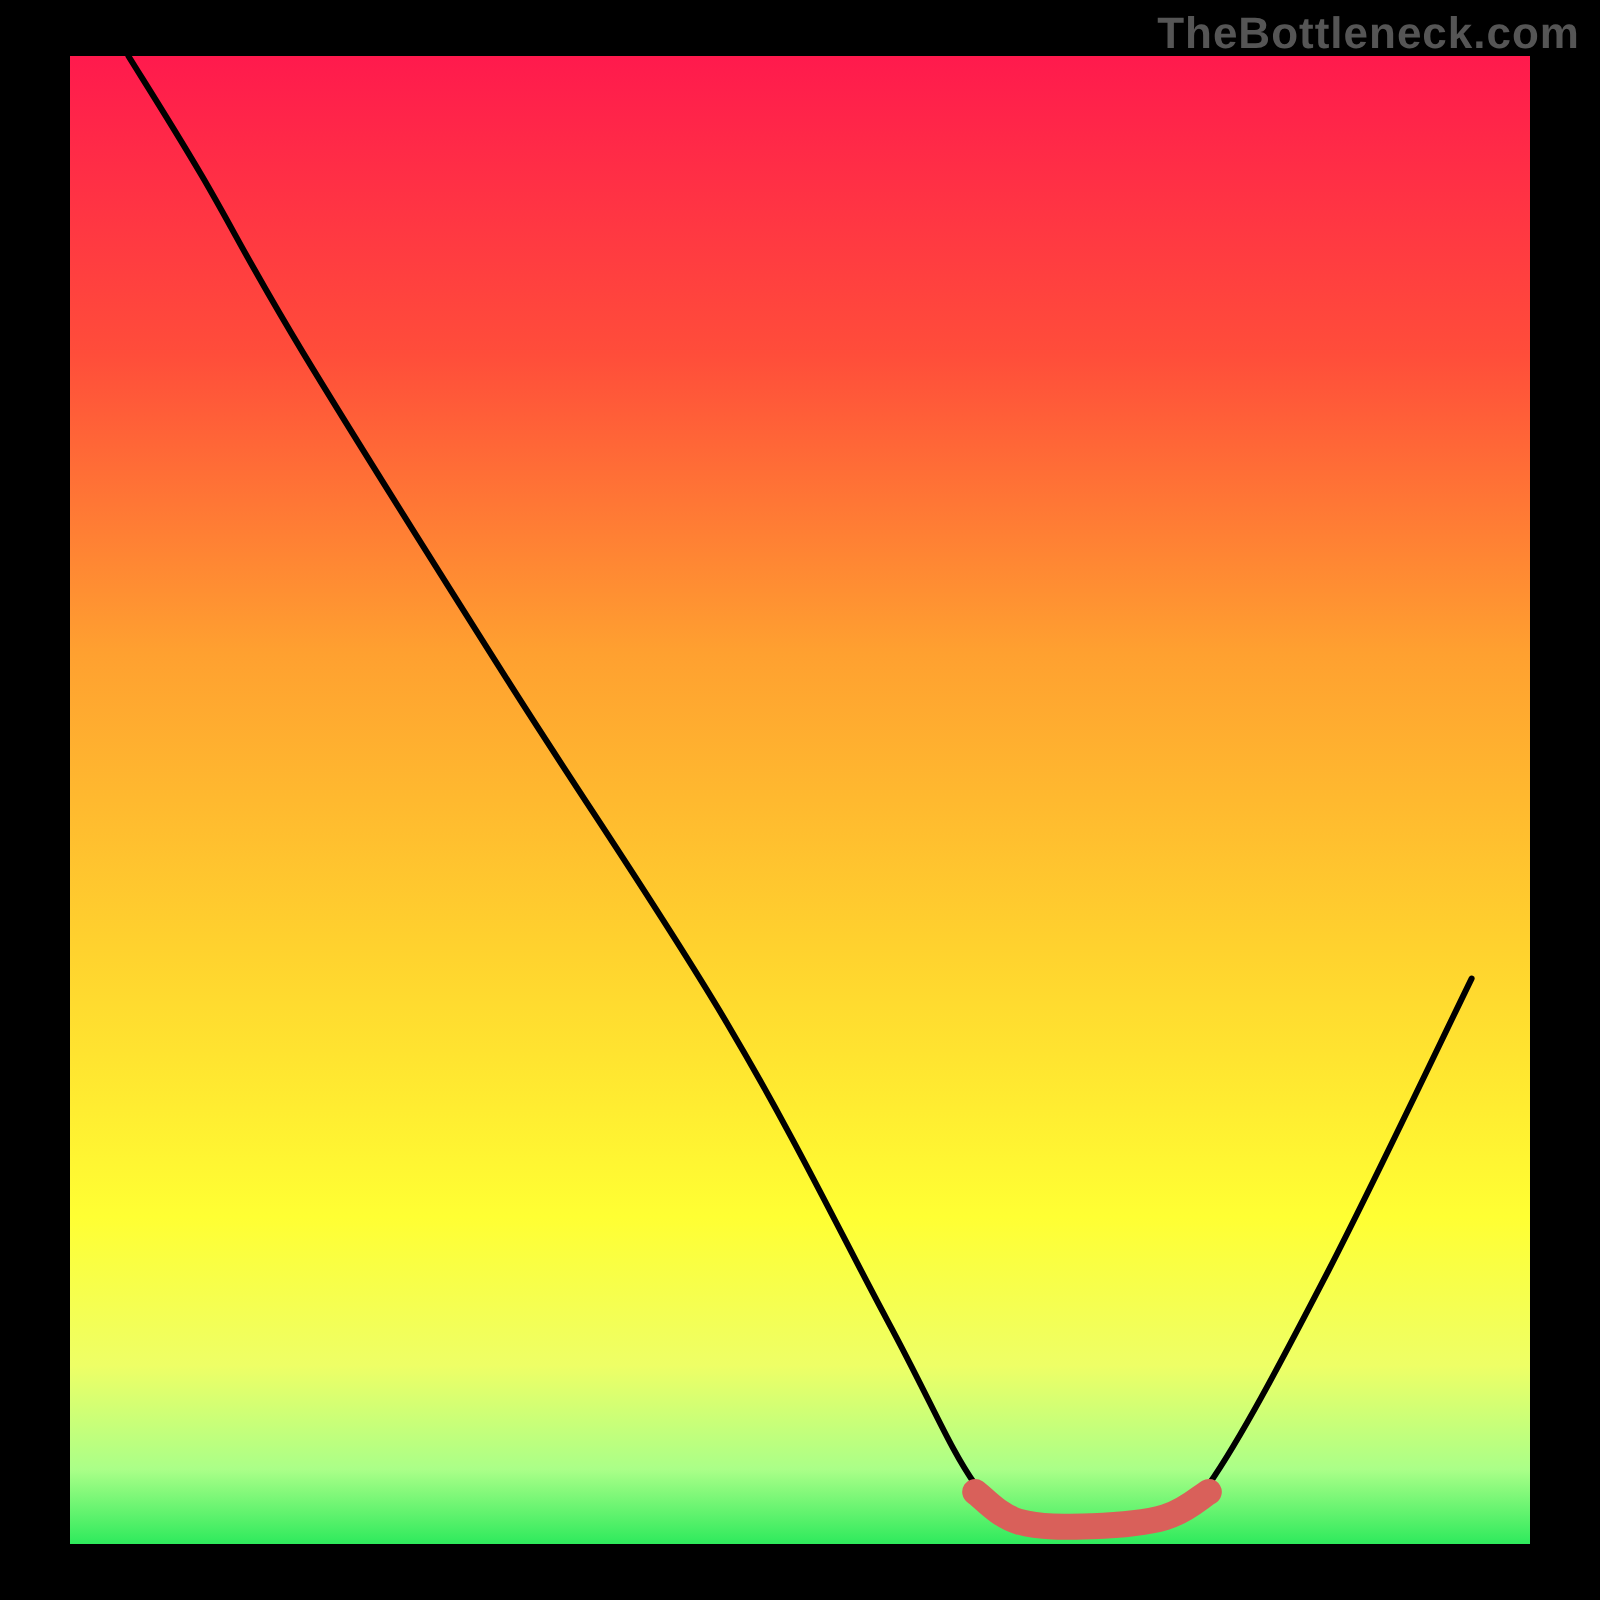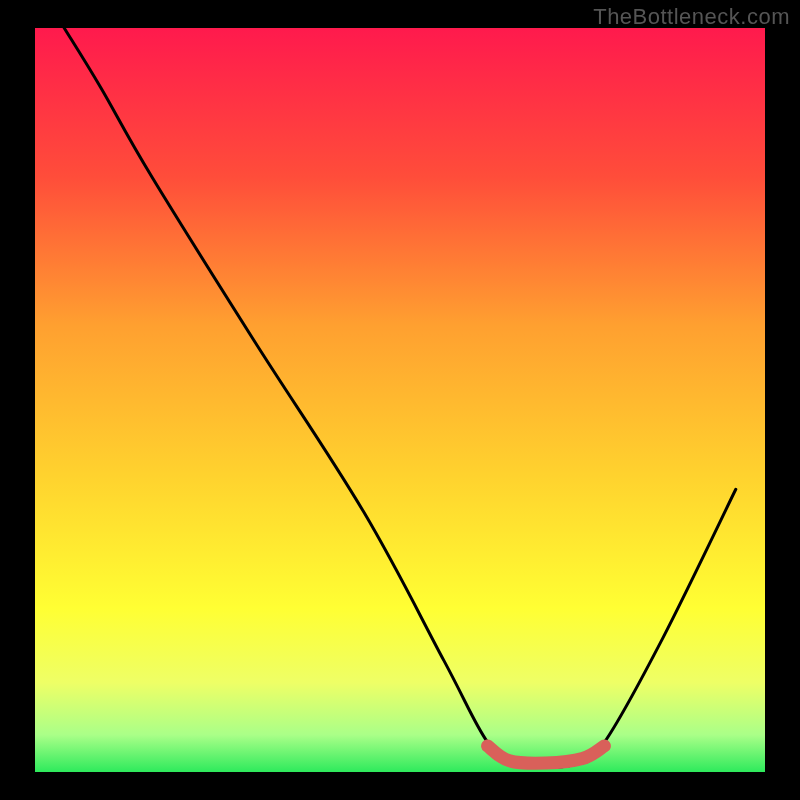--- a/index.html
+++ b/index.html
@@ -16,21 +16,21 @@
     width: 800px;
     height: 800px;
     background: #000;
   }
   .watermark {
     position: absolute;
     top: 4px;
     right: 10px;
     color: #555;
     font-size: 22px;
-    font-weight: 400;
+    font-weight: 700;
     letter-spacing: 0.5px;
     z-index: 10;
     text-align: center;
   }
   svg {
     display: block;
   }
 </style>
 </head>
 <body>

